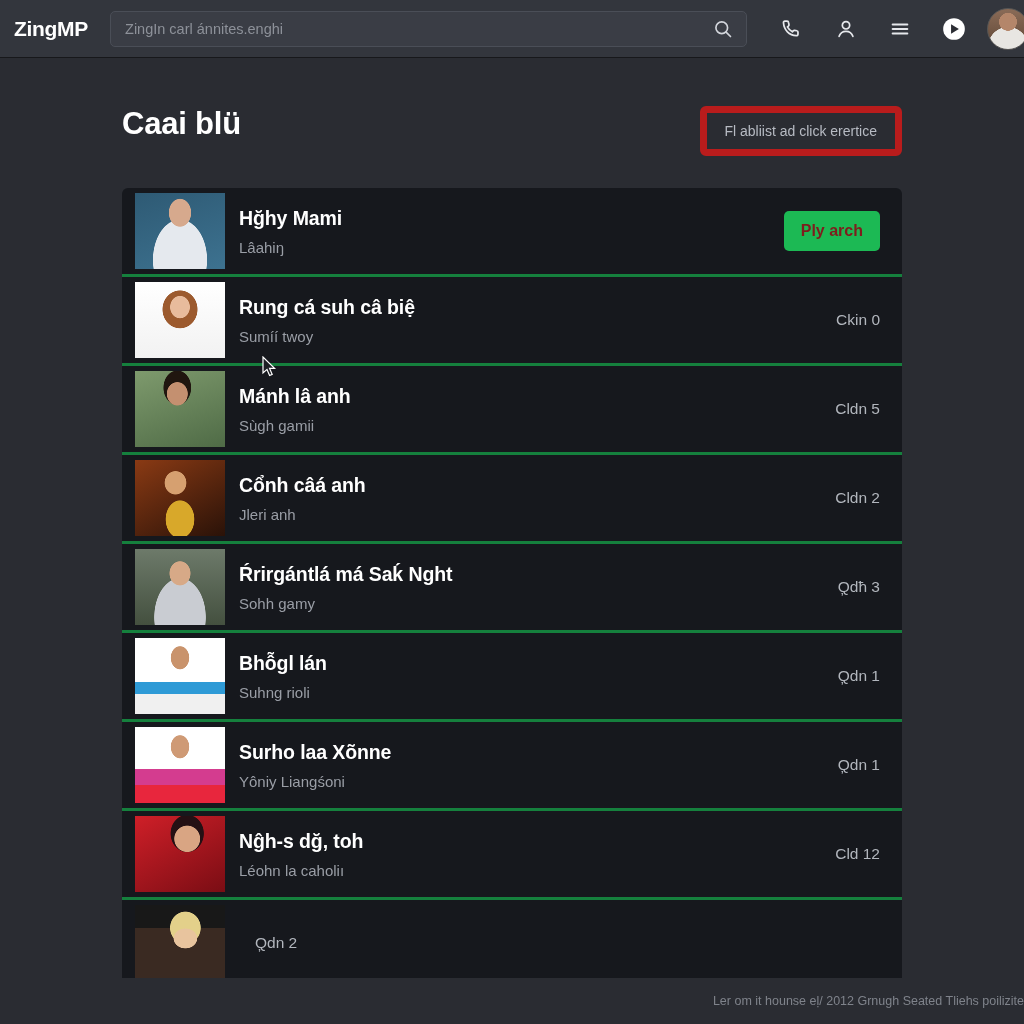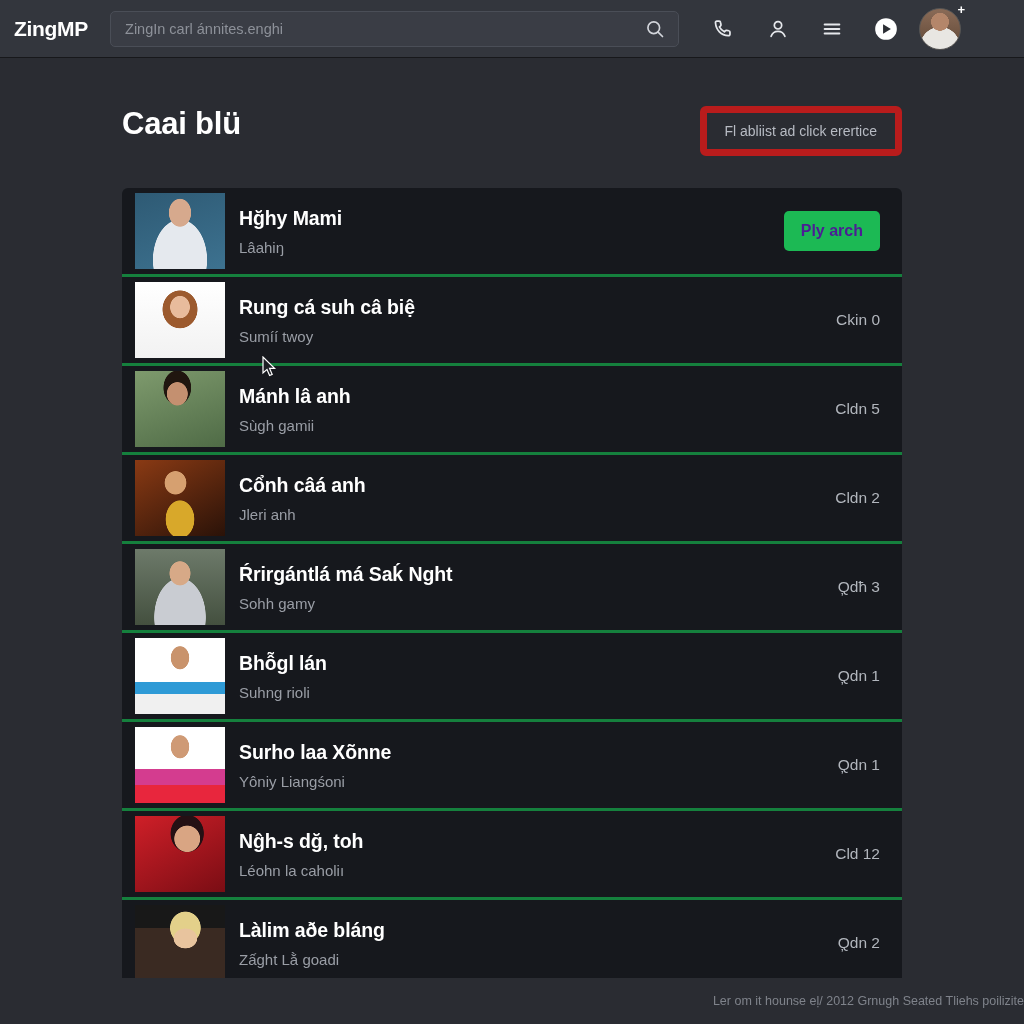--- a/index.html
+++ b/index.html
@@ -29,21 +29,21 @@
     color: #ffffff;
     font-size: 21px;
     font-weight: bold;
     letter-spacing: -0.3px;
     padding: 0 22px 0 14px;
     white-space: nowrap;
   }
   .searchbox {
     position: relative;
     flex: none;
-    width: 569px;
+    width: 637px;
     height: 36px;
     background: #3a3d45;
     border: 1px solid #4a4e57;
     border-radius: 5px;
     display: flex; align-items: center;
   }
   .search-input {
     flex: 1;
     background: transparent;
     border: none; outline: none;
@@ -162,21 +162,21 @@
     color: #b2b6bd;
     font-size: 15.5px;
     flex: none;
     margin-left: 16px;
     white-space: nowrap;
   }
   .play-btn {
     background: #1cb954;
     border: none;
     border-radius: 5px;
-    color: #4c1d95;
+    color: #7f1d1d;
     font-size: 16px;
     font-weight: bold;
     font-family: "Liberation Sans", sans-serif;
     padding: 11px 17px;
     margin-left: 16px;
     cursor: pointer;
     white-space: nowrap;
     text-align: center;
   }
 
@@ -369,24 +369,20 @@
           <div class="row-text">
             <div class="row-title">Nĝh-s dğ, toh</div>
             <div class="row-sub">Léohn la caholiı</div>
           </div>
           <div class="row-count">Cld 12</div>
         </div>
         <div class="row">
           <div class="thumb">
             <div class="ph ph9"></div>
           </div>
-          <div class="row-text">
-            <div class="row-title">Làlim aðe bláng</div>
-            <div class="row-sub">Zấght Lằ goadi</div>
-          </div>
           <div class="row-count">Q̦dn 2</div>
         </div>
         <div class="row"></div>
       </div>
 
     <svg class="cursor" viewBox="0 0 16 22">
       <path d="M1 1 L1 17 L5 13.4 L7.6 19.5 L10.2 18.4 L7.6 12.4 L12.6 12.4 Z" fill="#1d1f24" stroke="#ffffff" stroke-width="1.2"></path>
     </svg>
   </div>
 

